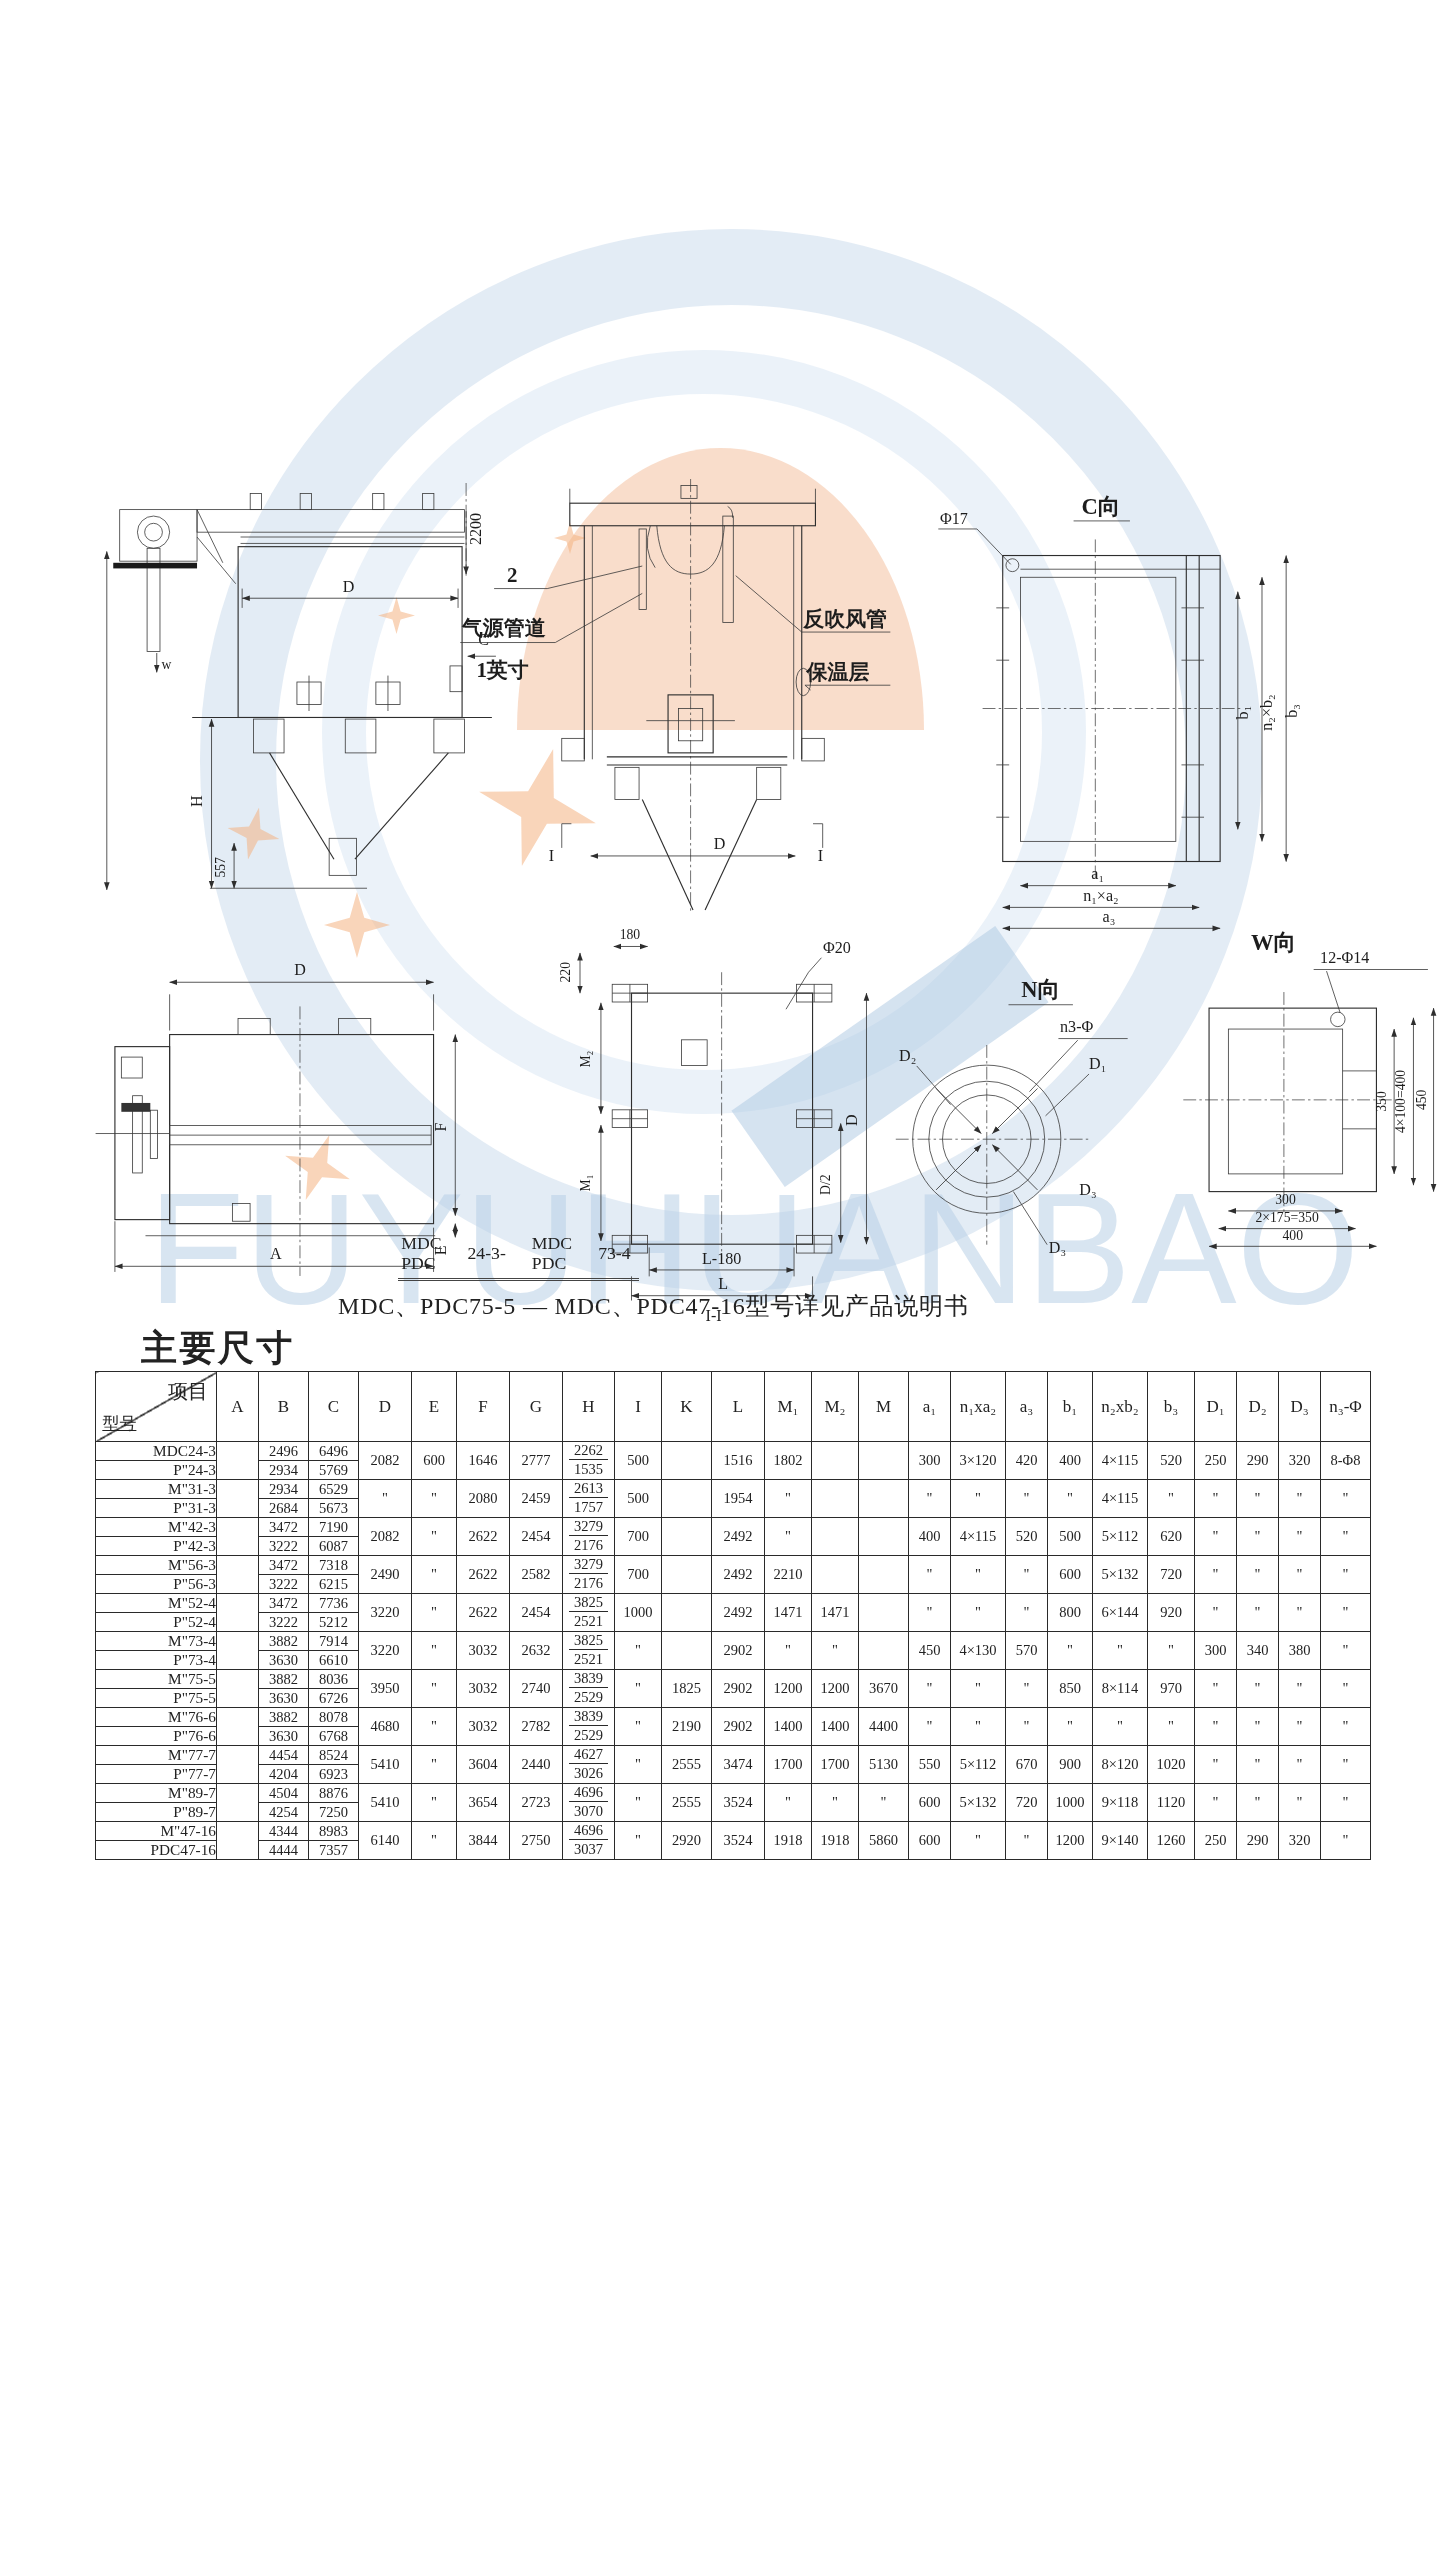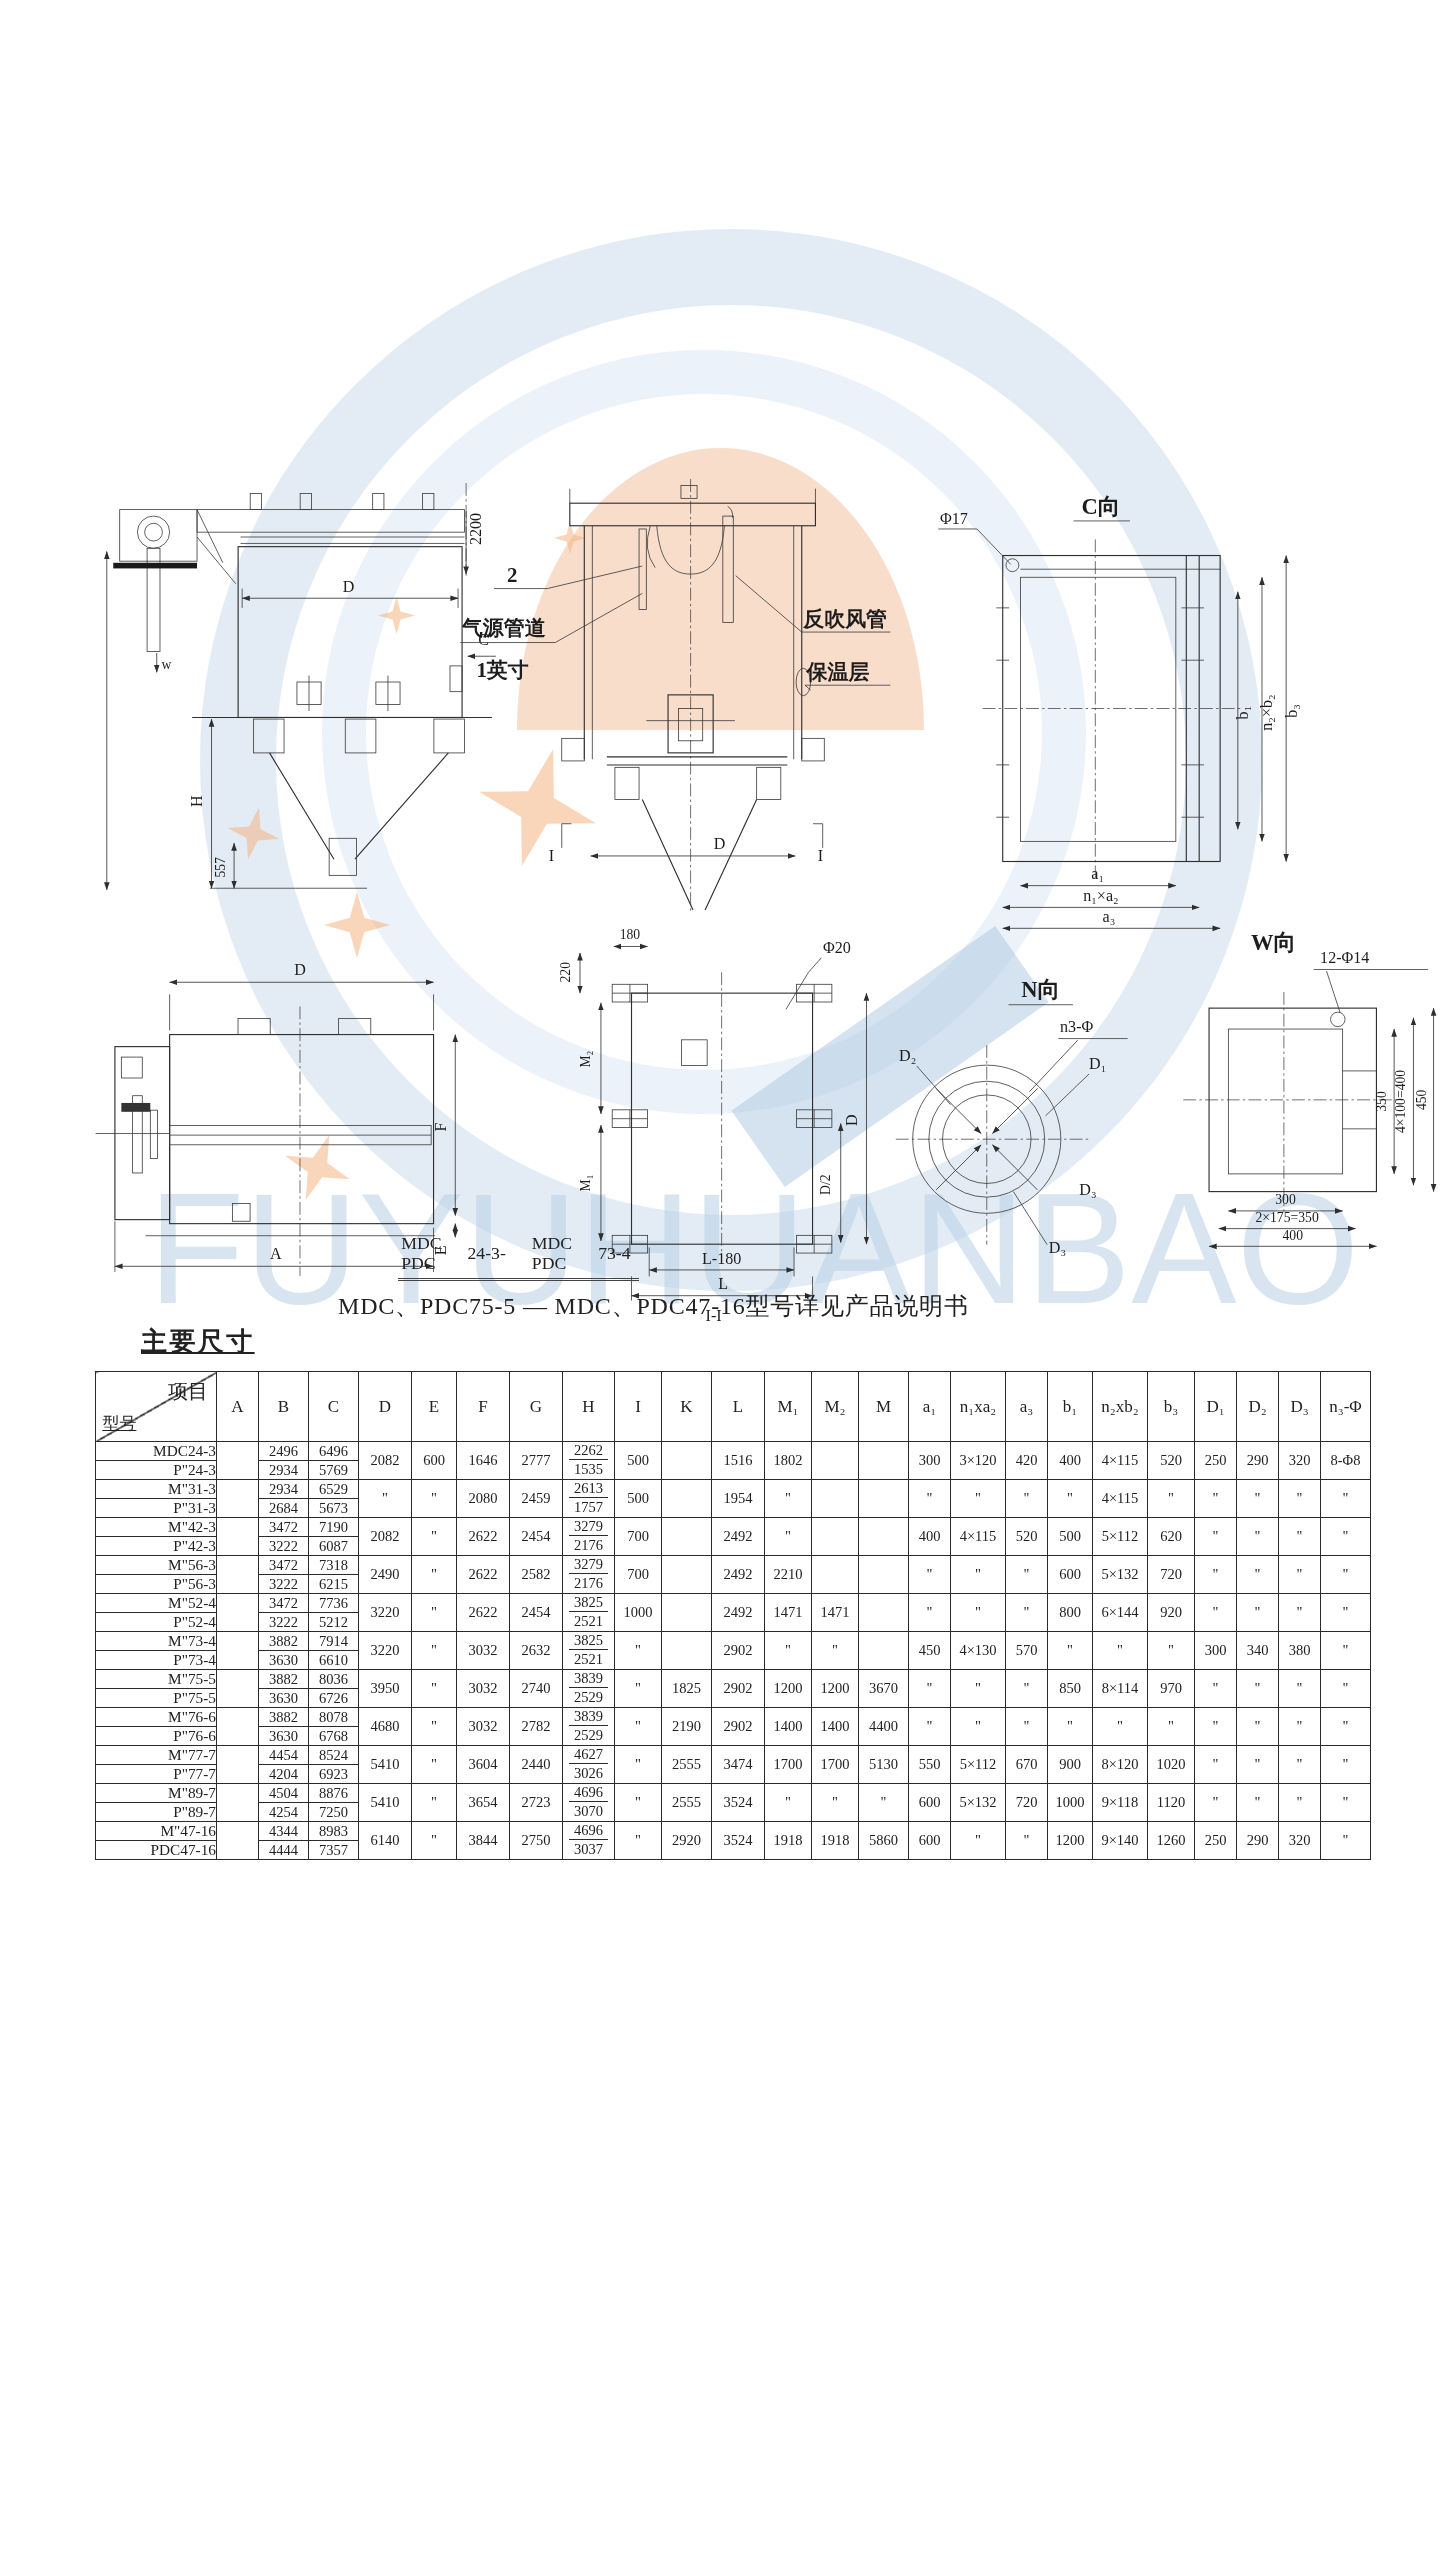--- a/index.html
+++ b/index.html
@@ -33,22 +33,22 @@
   .lbls{font-size:17px;}
   .lblcn{font-size:26px;font-weight:bold;}
   .ttl{font-size:28px;font-weight:bold;}
   
   .range-note{position:absolute;left:398px;top:1233px;z-index:1;display:flex;align-items:center;
               gap:26px;font-size:17.7px;border-bottom:3.2px double #444;padding:0 8px 4.8px 3.2px;}
   .range-note .stack{display:flex;flex-direction:column;line-height:1.15;}
   
   .caption{position:absolute;left:338px;top:1290px;width:958px;text-align:left;z-index:1;
            font-size:24px;letter-spacing:0.8px;}
-  .sec-title{position:absolute;left:141px;top:1324px;font-size:26px;font-weight:bold;z-index:1;
-             letter-spacing:2.4px;text-decoration:underline;}
+  .sec-title{position:absolute;left:141px;top:1324px;font-size:36px;font-weight:bold;z-index:1;
+             letter-spacing:2.4px;}
   
   .tbl-wrap{position:absolute;left:95px;top:1371px;z-index:1;}
   table{border-collapse:collapse;table-layout:fixed;background:transparent;}
   th,td{border:0.8px solid #2a2a2a;text-align:center;padding:0;font-weight:normal;
         white-space:nowrap;overflow:hidden;font-size:14.5px;}
   table{border:1.6px solid #2a2a2a;}
   thead th{height:69px;font-size:17px;}
   tbody tr{height:17.7px;}
   tbody td{height:17.7px;}
   .grp-top td{border-top-width:1.6px;}

